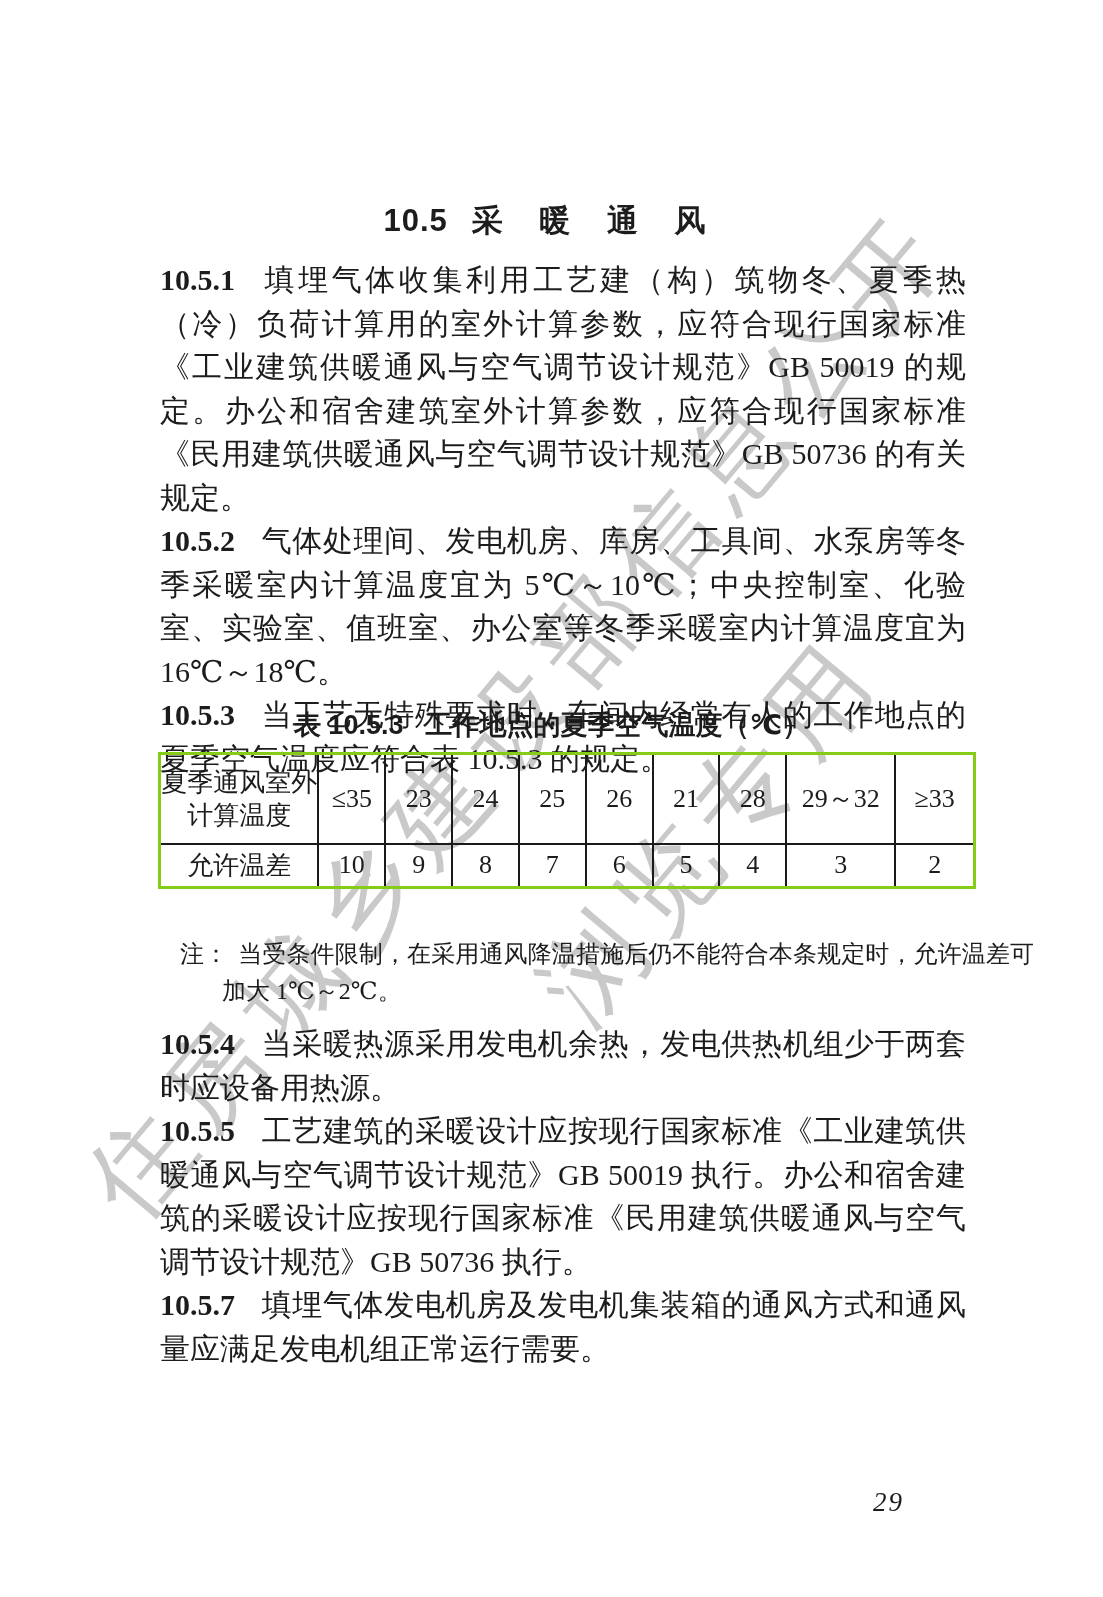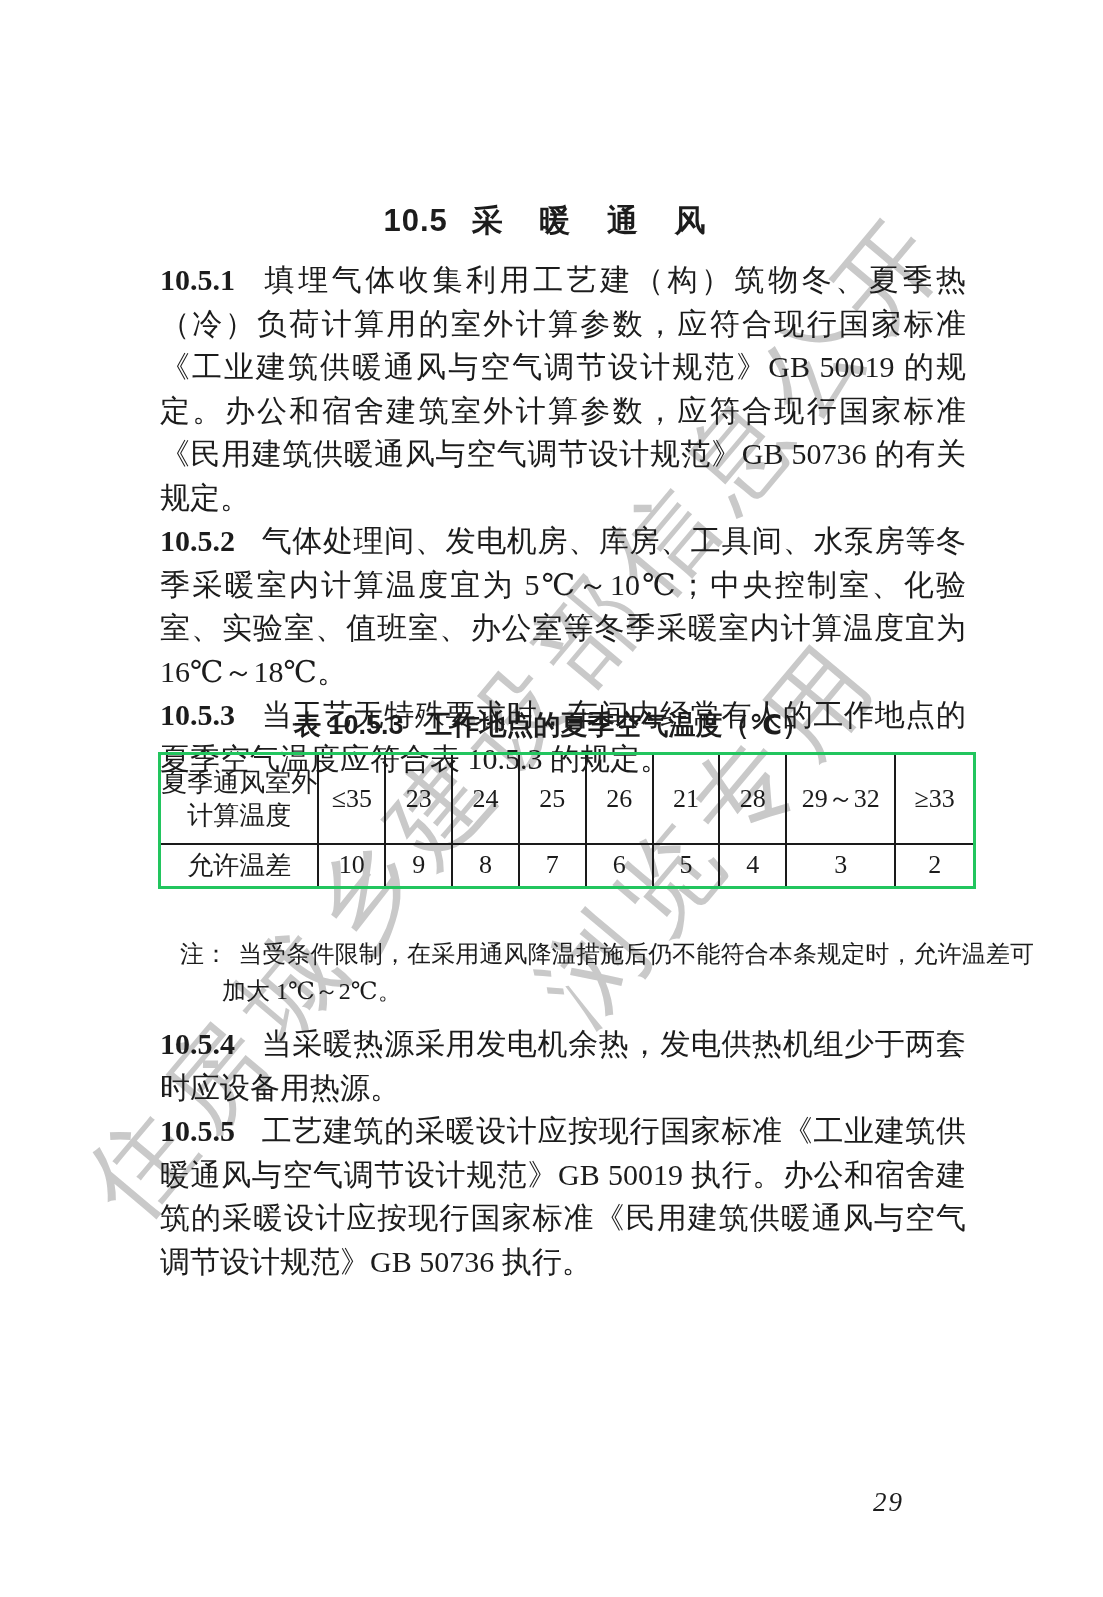--- a/index.html
+++ b/index.html
@@ -40,21 +40,21 @@
   .caption {
     position:absolute; top:707px; left:0; width:100%; text-align:center;
     font-family:"Liberation Sans","DejaVu Sans",sans-serif;
     font-weight:bold; font-size:27px;
   }
   .caption .caption-num { margin-right:22px; }
   
   .tbl-wrap { position:absolute; left:158px; top:752px; width:818px; }
   table.tbl {
     width:100%; border-collapse:collapse; table-layout:fixed;
-    border:3px solid #22c55e;
+    border:3px solid #84cc16;
   }
   table.tbl td {
     border:2px solid #1a1a1a; text-align:center; vertical-align:middle;
     font-size:26px; padding:0; overflow:hidden;
   }
   tr.r-head    { height:90px; }
   tr.r-diff    { height:44px; }
   tr.r-work    { height:42px; }
   .hdr-label div { line-height:33px; }
   
@@ -140,18 +140,19 @@
         </table>
     </div>
 
     <div class="note">
       <span class="note-label">注：</span><span>当受条件限制，在采用通风降温措施后仍不能符合本条规定时，允许温差可加大 1℃～2℃。</span>
     </div>
 
     <div class="clauses clauses-bottom">
       <p class="clause"><span class="clause-num">10.5.4</span><span>当采暖热源采用发电机余热，发电供热机组少于两套时应设备用热源。</span></p>
       <p class="clause"><span class="clause-num">10.5.5</span><span>工艺建筑的采暖设计应按现行国家标准《工业建筑供暖通风与空气调节设计规范》GB 50019 执行。办公和宿舍建筑的采暖设计应按现行国家标准《民用建筑供暖通风与空气调节设计规范》GB 50736 执行。</span></p>
+      <p class="clause"><span class="clause-num">10.5.7</span><span>填埋气体发电机房及发电机集装箱的通风方式和通风量应满足发电机组正常运行需要。</span></p>
     </div>
 
     <div class="pagenum">29</div>
 
   </div>
 </div>
 
 </body></html>

